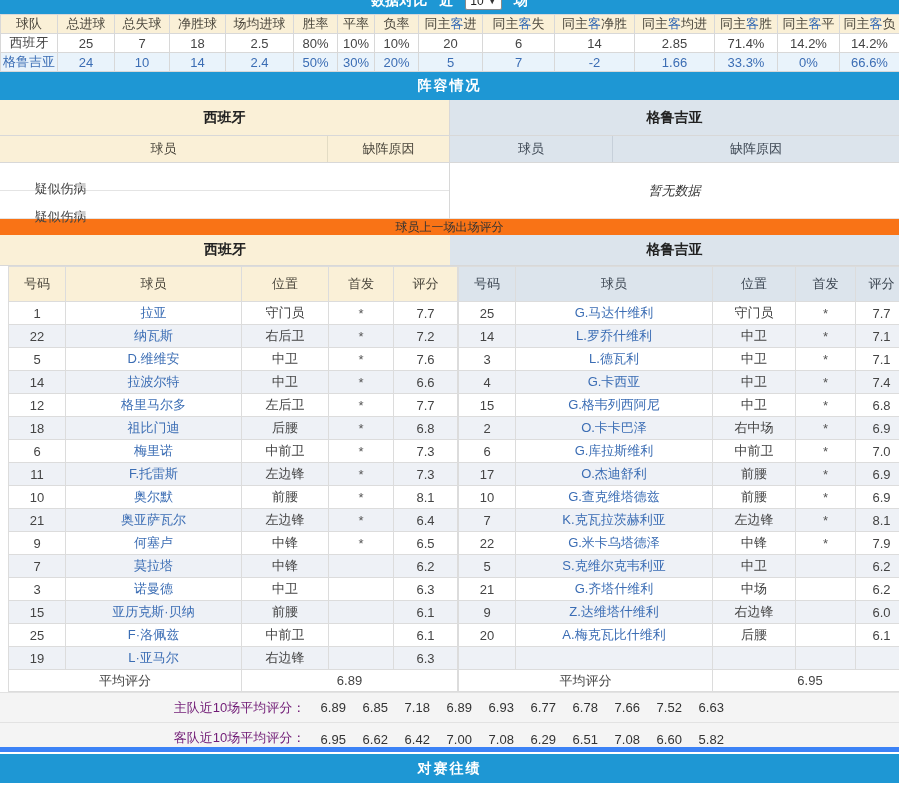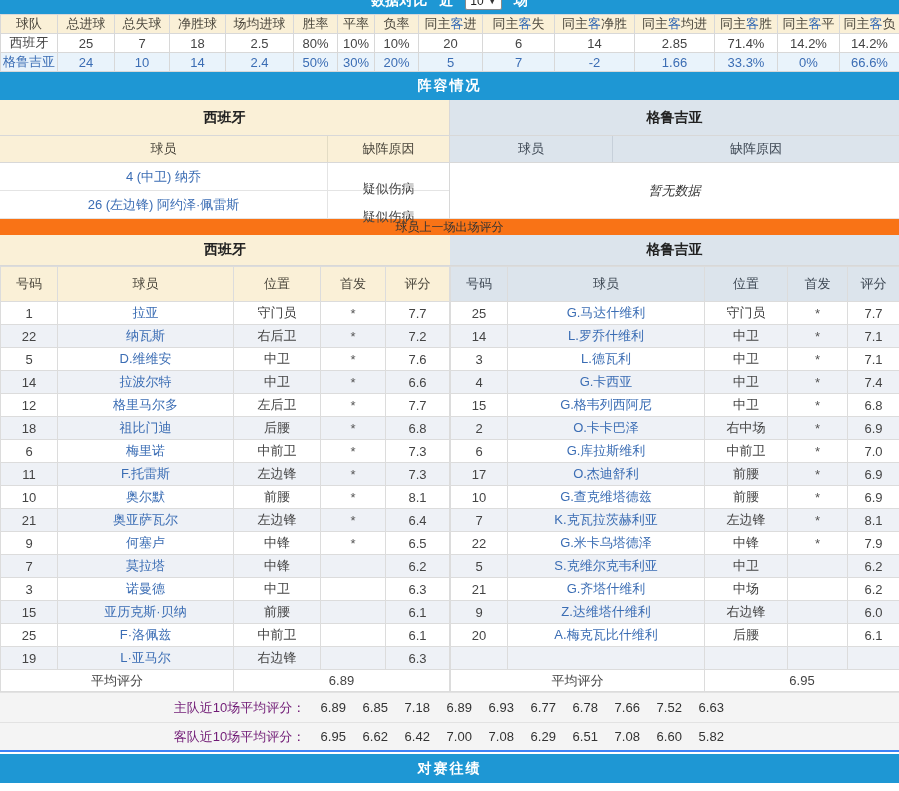--- a/index.html
+++ b/index.html
@@ -72,39 +72,39 @@
   .empty-state { height:56px; display:flex; align-items:center; justify-content:center;
     color:#333; background:#fff; border-bottom:1px solid #e4e4e4;font-style:italic; }
 
   
   .ratings-title { height:16px; line-height:16px; text-align:center;
     font-size:12px; color:#333; background:#f97316; }
   .ratings-wrap { display:flex; }
   .rating-col { width:450px; }
   .rating-col.right { width:449px; }
   .rating-col .team-header { height:31px; }
-  .ratings-table { width:100%; }
+  .ratings-table { width:100%;margin-left:8px; }
   .ratings-table th, .ratings-table td {
     border:1px solid #dcdcdc; text-align:center; overflow:hidden; white-space:nowrap;
   }
   .ratings-table thead th { height:35px; font-weight:normal; }
   .left-t thead th { background:#faf0d7; color:#4a463c; }
   .right-t thead th { background:#dce4ec; color:#3c4652; }
   .ratings-table tbody td { height:23px; color:#444; background:#fff; }
   .ratings-table tbody tr:nth-child(even) td { background:#eef1f6; }
   .ratings-table .starter { color:#555; }
   .ratings-table tfoot td { height:22px; background:#fff; color:#444; }
 
   
   .recent-row {
     height:30px; background:#f4f4f4; border-top:1px solid #e2e2e2;
     display:flex; align-items:center; justify-content:center; gap:14px;
     color:#333;
   }
-  .recent-row.last { border-bottom:2px solid #3b82f6; margin-bottom:2px; }
+  .recent-row.last { border-bottom:5px solid #3b82f6; margin-bottom:2px;align-items:flex-end; }
   .recent-row .label { color:#701a75; }
   .recent-row .rv { display:inline-block; min-width:28px; text-align:center; }
 </style>
 </head>
 <body>
 
 <div class="topbar">
   <div class="topbar-inner">
     <span>数据对比</span>
     <span>近</span>
@@ -210,30 +210,24 @@
 
 <div class="lineup">
   <div class="panel home">
     <div class="team-header">西班牙</div>
     <div class="cols-row">
       <div class="c c1">球员</div>
       <div class="c c2">缺阵原因</div>
     </div>
     <div>
   <div class="absence-row">
-    <div class="c c1">
-            <a>4 (中卫) 纳乔</a>
-          </div>
     <div class="c c2">疑似伤病</div>
   </div>
 
   <div class="absence-row">
-    <div class="c c1">
-            <a>26 (左边锋) 阿约泽·佩雷斯</a>
-          </div>
     <div class="c c2">疑似伤病</div>
   </div>
 </div>
   </div>
   <div class="panel away">
     <div class="team-header">格鲁吉亚</div>
     <div class="cols-row">
       <div class="c c1">球员</div>
       <div class="c c2">缺阵原因</div>
     </div>

